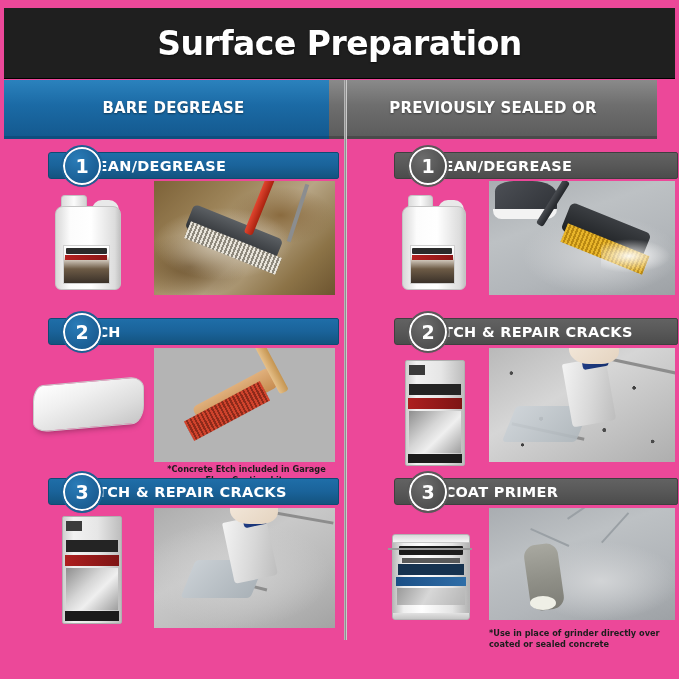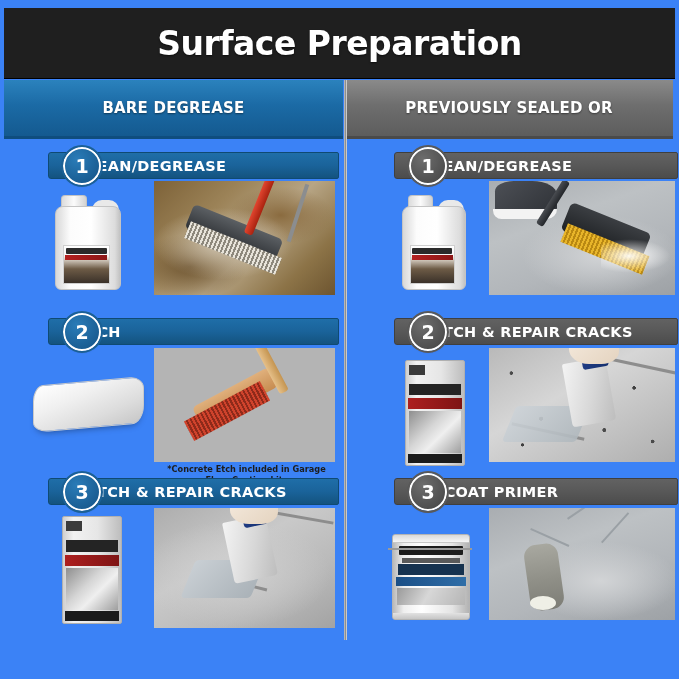--- a/index.html
+++ b/index.html
@@ -3,21 +3,21 @@
 <meta charset="utf-8">
 <style>
   html,body{margin:0;padding:0;}
   body{
     width:679px;height:679px;
     background:#ffffff;
     font-family:"Liberation Sans", sans-serif;
     overflow:hidden;
     position:relative;
   }
-  .page{position:relative;width:679px;height:679px;background:#3b82f6;overflow:hidden;}
+  .page{position:relative;width:679px;height:679px;background:#ec4899;overflow:hidden;}
 
   
   .title-band{
     position:absolute;left:4px;top:8px;width:671px;height:70px;
     background:#1f1f1f;
     display:flex;align-items:center;justify-content:center;
     box-shadow:0 1px 0 #000;
   }
   .title-band .title{
     color:#ffffff;
@@ -40,21 +40,21 @@
     letter-spacing:.2px;
     text-shadow:0 1px 2px rgba(0,0,0,.45);
     font-family:"DejaVu Sans","Liberation Sans",sans-serif;
   }
   #colhead-left{
     left:4px;width:339px;
     background:linear-gradient(to bottom,#2b82bd 0%,#1b6aa5 45%,#145a90 100%);
     border-bottom:3px solid #0f4d7e;
   }
   #colhead-right{
-    left:345px;width:328px;
+    left:329px;width:328px;
     background:linear-gradient(to bottom,#8a8a8a 0%,#6e6e6e 45%,#5d5d5d 100%);
     border-bottom:3px solid #4a4a4a;
   }
 
   
   .divider{
     position:absolute;top:80px;left:344px;width:3px;height:560px;
     background:linear-gradient(to right,#c9c9c9,#8f8f8f,#e8e8e8);
   }
 
@@ -428,14 +428,15 @@
 
   <div class="photo" style="left:489px;top:508px;width:186px;height:112px;">
     <div class="scene sc-grayfloor"></div>
     <div class="roller-wire" style="left:78px;top:10px;width:46px;transform:rotate(-34deg);transform-origin:left top;"></div>
     <div class="roller-wire" style="left:112px;top:34px;width:40px;transform:rotate(-48deg);transform-origin:left top;"></div>
     <div class="roller-wire" style="left:42px;top:20px;width:42px;transform:rotate(24deg);transform-origin:left top;"></div>
     <div class="roller-nap" style="left:38px;top:36px;width:34px;height:66px;"></div>
     <div class="roller-cap" style="left:41px;top:88px;width:26px;height:14px;"></div>
   </div>
 
+  <div class="footnote" style="left:489px;top:628px;width:186px;">*Use in place of grinder directly over coated or sealed concrete</div>
 
 </div>
 
 </body></html>

